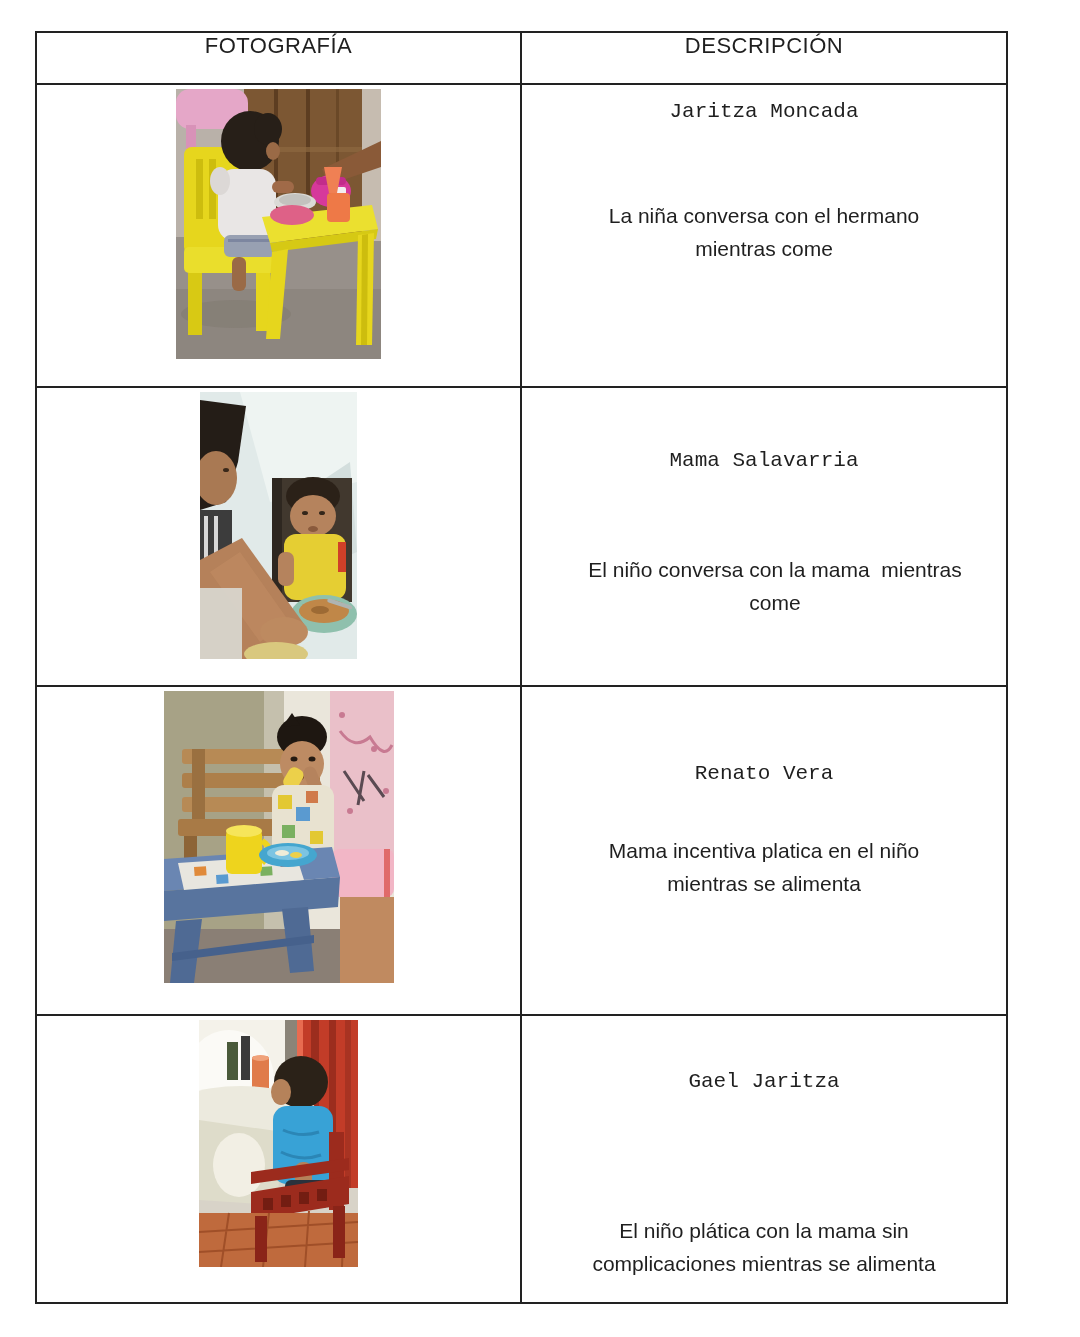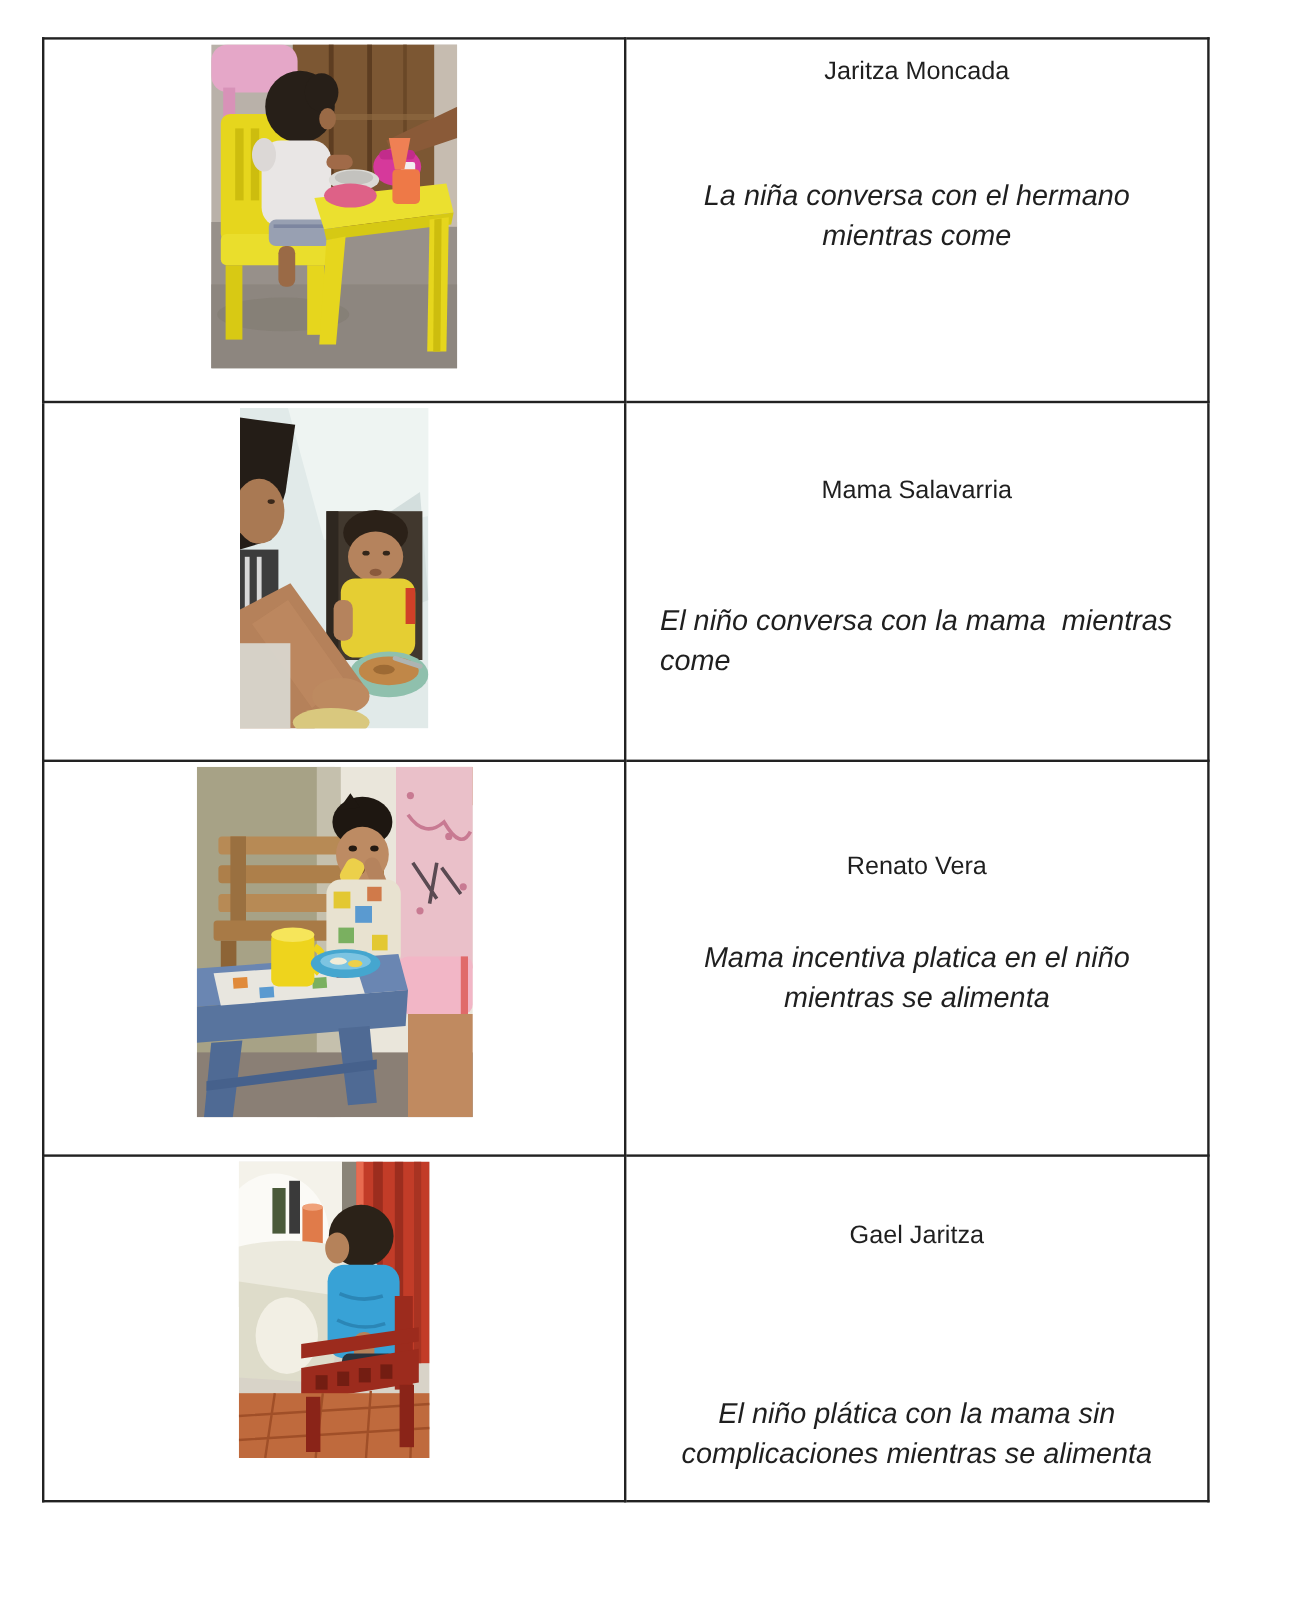--- a/index.html
+++ b/index.html
@@ -22,42 +22,46 @@
     height:50px;font-weight:400;font-size:22px;
     text-align:center;vertical-align:middle;letter-spacing:0.5px;
   }
   tr.r1 td{height:301px;} tr.r2 td{height:297px;}
   tr.r3 td{height:327px;} tr.r4 td{height:286px;}
   .photo-wrap{margin:4px auto 0 auto;display:block;font-size:0;text-align:center;}
   .photo-wrap svg{display:inline-block;}
   .name{
     font-size:21px;line-height:33px;text-align:center;
     padding:0 10px;
+    font-family:Liberation Mono, monospace;
   }
   .desc{
-    font-size:24px;line-height:33px;white-space:pre-wrap;
+    font-size:21px;line-height:33px;white-space:pre-wrap;
     padding:0 10px;
-    font-style:italic;
   }
   .desc.center{text-align:center;}
-  .desc.left{text-align:left;padding-left:28px;padding-right:6px;}
+  .desc.left{text-align:center;padding-left:28px;padding-right:6px;}
   .r1 .name{margin-top:10px;} .r1 .desc{margin-top:71px;}
   .r2 .name{margin-top:56px;} .r2 .desc{margin-top:76px;}
   .r3 .name{margin-top:70px;} .r3 .desc{margin-top:44px;}
   .r4 .name{margin-top:49px;} .r4 .desc{margin-top:116px;}
 </style>
 </head>
 <body>
 
 <table class="doc">
   <colgroup>
       <col class="c-photo">
       <col class="c-desc">
     </colgroup>
   <tbody>
+      <tr>
+    <th class="hdr">FOTOGRAFÍA</th>
+    <th class="hdr">DESCRIPCIÓN</th>
+  </tr>
 
   <tr class="r1">
     <td>
       <div class="photo-wrap">
         <svg width="205" height="270" viewBox="0 0 205 270">
           <rect x="0" y="0" width="205" height="270" fill="#b9b1a9"></rect>
           <rect x="0" y="148" width="205" height="122" fill="#97908a"></rect>
           <rect x="0" y="200" width="205" height="70" fill="#8d867f"></rect>
           <ellipse cx="60" cy="225" rx="55" ry="14" fill="#80796f" opacity="0.5"></ellipse>
 

